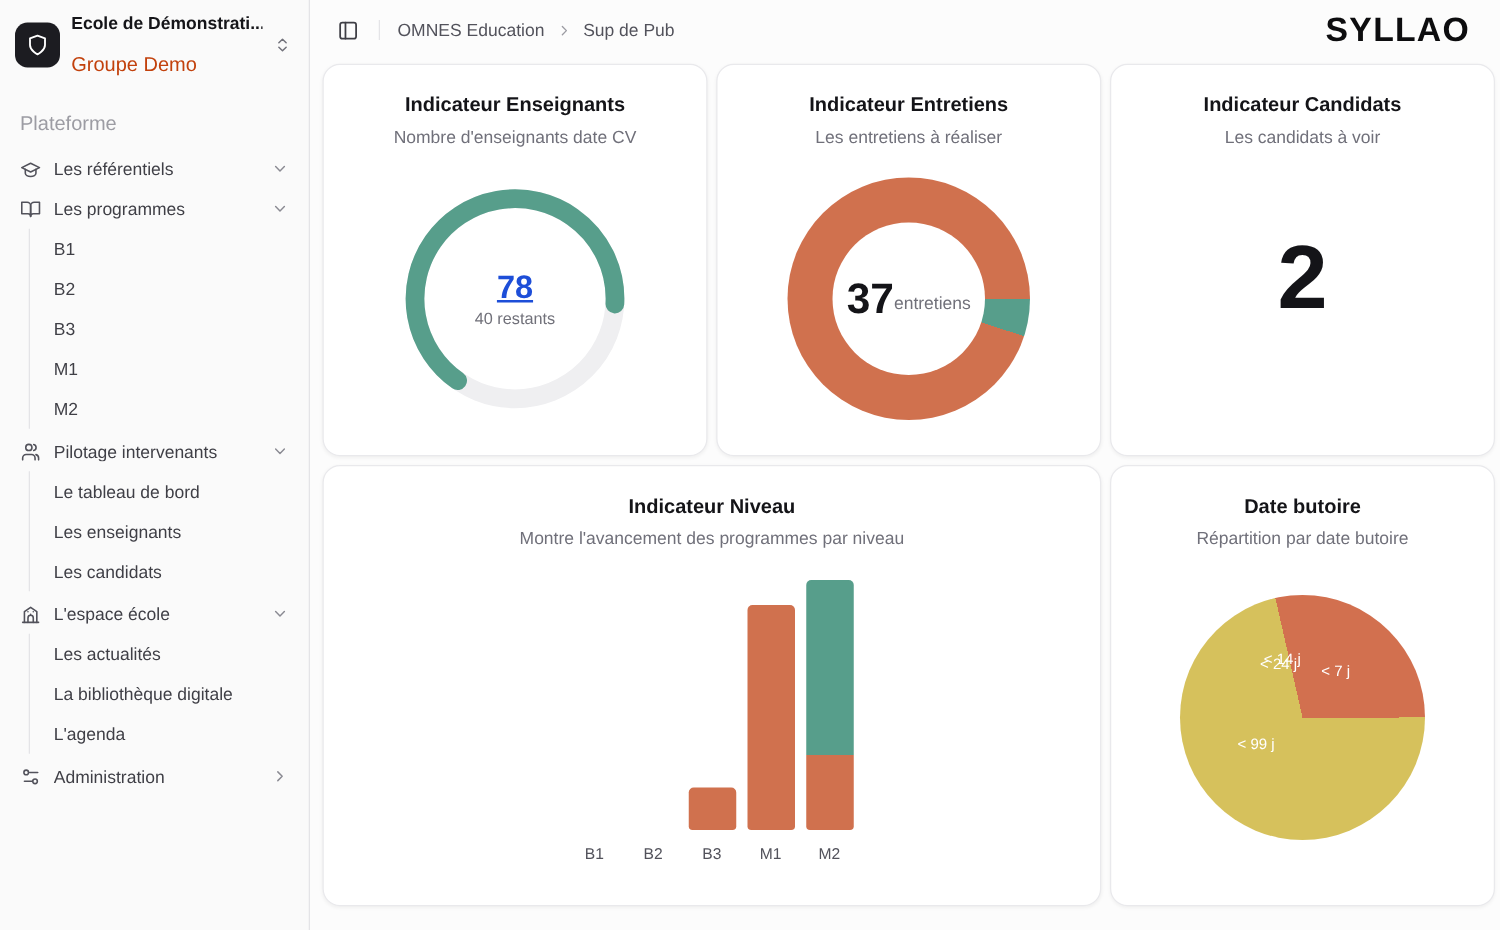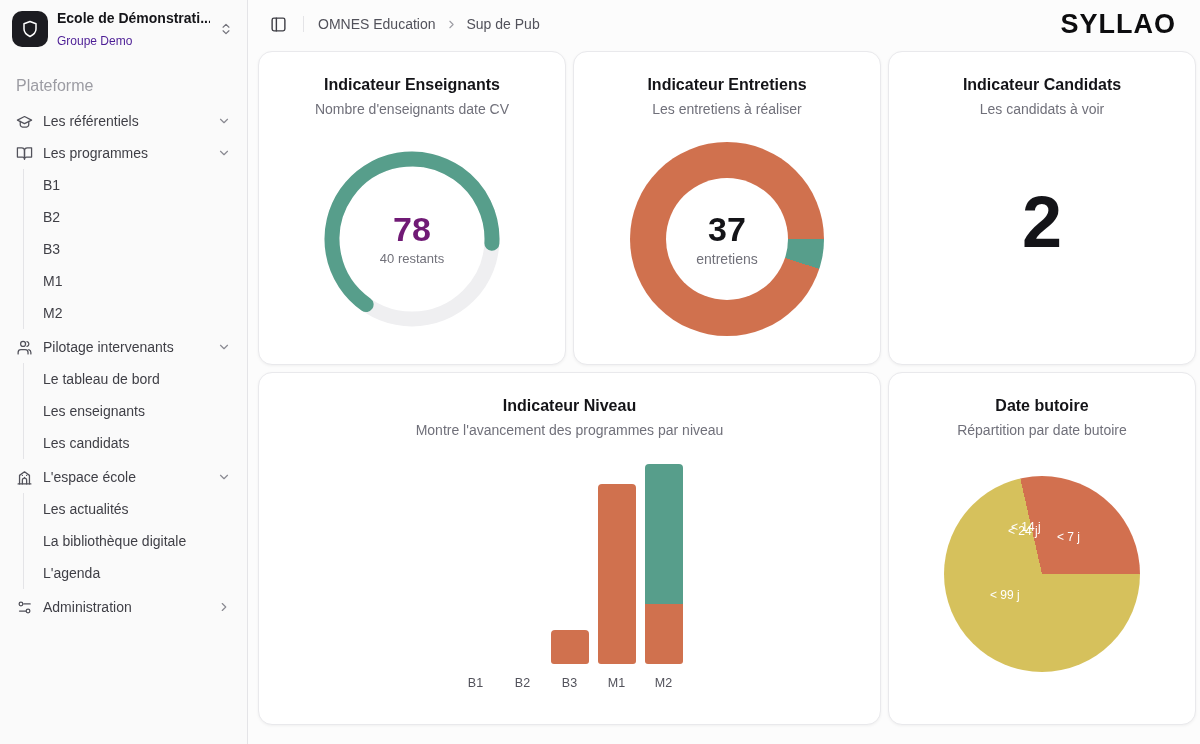--- a/index.html
+++ b/index.html
@@ -10,21 +10,21 @@
     font-family:"Liberation Sans", sans-serif;
     background:#ffffff; color:#18181b;
     -webkit-font-smoothing:antialiased;
   }
   
   .sidebar { width:248px; min-width:248px; background:#fafafa; border-right:1px solid #e4e4e7; padding:8px; display:flex; flex-direction:column; }
   .ws { display:flex; align-items:center; gap:9px; padding:2px 2px 2px 4px; border-radius:8px; cursor:pointer; }
   .ws-icon { width:36px; height:36px; border-radius:10px; background:#1c1c21; display:flex; align-items:center; justify-content:center; color:#fff; flex:none; }
   .ws-meta { flex:1; min-width:0; }
   .ws-name { font-weight:700; font-size:14px; color:#151519; white-space:nowrap; overflow:hidden; }
-  .ws-group { font-size:12px; color:#4c1d95; margin-top:8px; }
+  .ws-group { font-size:16px; color:#c2410c; margin-top:18px; }
   .updown { color:#71717a; display:flex; flex:none; margin-right:4px; }
   .section-label { font-size:16px; color:#9c9ca3; margin:27px 0 10px; padding:0 8px; }
   .nav-row { display:flex; align-items:center; gap:10px; height:32px; padding:0 8px; border-radius:6px; color:#3f3f46; font-size:14px; cursor:pointer; }
   .gicon { color:#52525b; display:flex; flex:none; }
   .glabel { flex:1; white-space:nowrap; overflow:hidden; }
   .chev { color:#8a8a92; display:flex; flex:none; }
   .children { margin:0 0 2px 15px; border-left:1px solid #e4e4e7; padding-left:13px; display:flex; flex-direction:column; }
   .child-row { height:32px; display:flex; align-items:center; font-size:14px; color:#3f3f46; padding:0 6px; border-radius:6px; cursor:pointer; white-space:nowrap; }
   
   .main { flex:1; min-width:0; display:flex; flex-direction:column; background:#fcfcfc; }
@@ -35,25 +35,25 @@
   .crumb-sep { color:#9c9ca3; display:flex; margin:0 9px; }
   .logo { margin-left:auto; font-size:27px; font-weight:600; letter-spacing:1px; color:#0d0d0f; }
   .content { flex:1; display:grid; grid-template-columns:1fr 1fr 1fr; grid-template-rows:314px 353px; gap:7px; padding:3px 4px 8px 10px; }
   .card { background:#fff; border:1px solid #e9e9ec; border-radius:14px; box-shadow:0 1px 3px rgba(16,16,20,.05); padding:24px 16px 16px; text-align:center; position:relative; overflow:hidden; }
   .wide { grid-column:1 / span 2; }
   .card-title { font-size:16px; font-weight:700; color:#141418; }
   .card-sub { font-size:14px; color:#70707a; margin-top:7px; }
   
   .gauge-wrap { position:relative; width:190px; height:190px; margin:27px auto 0; }
   .gauge-center { position:absolute; inset:0; display:flex; flex-direction:column; align-items:center; justify-content:center; }
-  .gauge-value { font-size:34px; font-weight:700; color:#701a75; line-height:1; }
+  .gauge-value { font-size:26px; font-weight:700; color:#1d4ed8; line-height:1;text-decoration:underline; }
   .gauge-cap { font-size:13px; color:#71717a; margin-top:5px; }
   
   .donut2 { width:194px; height:194px; border-radius:50%; margin:25px auto 0; display:flex; align-items:center; justify-content:center; }
-  .donut2-hole { width:122px; height:122px; border-radius:50%; background:#fff; display:flex; flex-direction:column; align-items:center; justify-content:center; }
+  .donut2-hole { width:122px; height:122px; border-radius:50%; background:#fff; display:flex; flex-direction:row; align-items:center; justify-content:center; }
   .donut2-value { font-size:34px; font-weight:700; color:#141418; line-height:1; }
   .donut2-cap { font-size:14px; color:#71717a; margin-top:5px; }
   
   .stat-wrap { height:calc(100% - 62px); display:flex; align-items:center; justify-content:center; }
   .stat-big { font-size:72px; font-weight:700; color:#141418; line-height:1; }
   
   .bar-plot { height:200px; display:flex; align-items:flex-end; justify-content:center; gap:9px; margin-top:26px; }
   .bar-col { width:38px; display:flex; flex-direction:column; justify-content:flex-end; }
   .seg { width:100%; }
   .seg.top { border-radius:4px 4px 0 0; }

